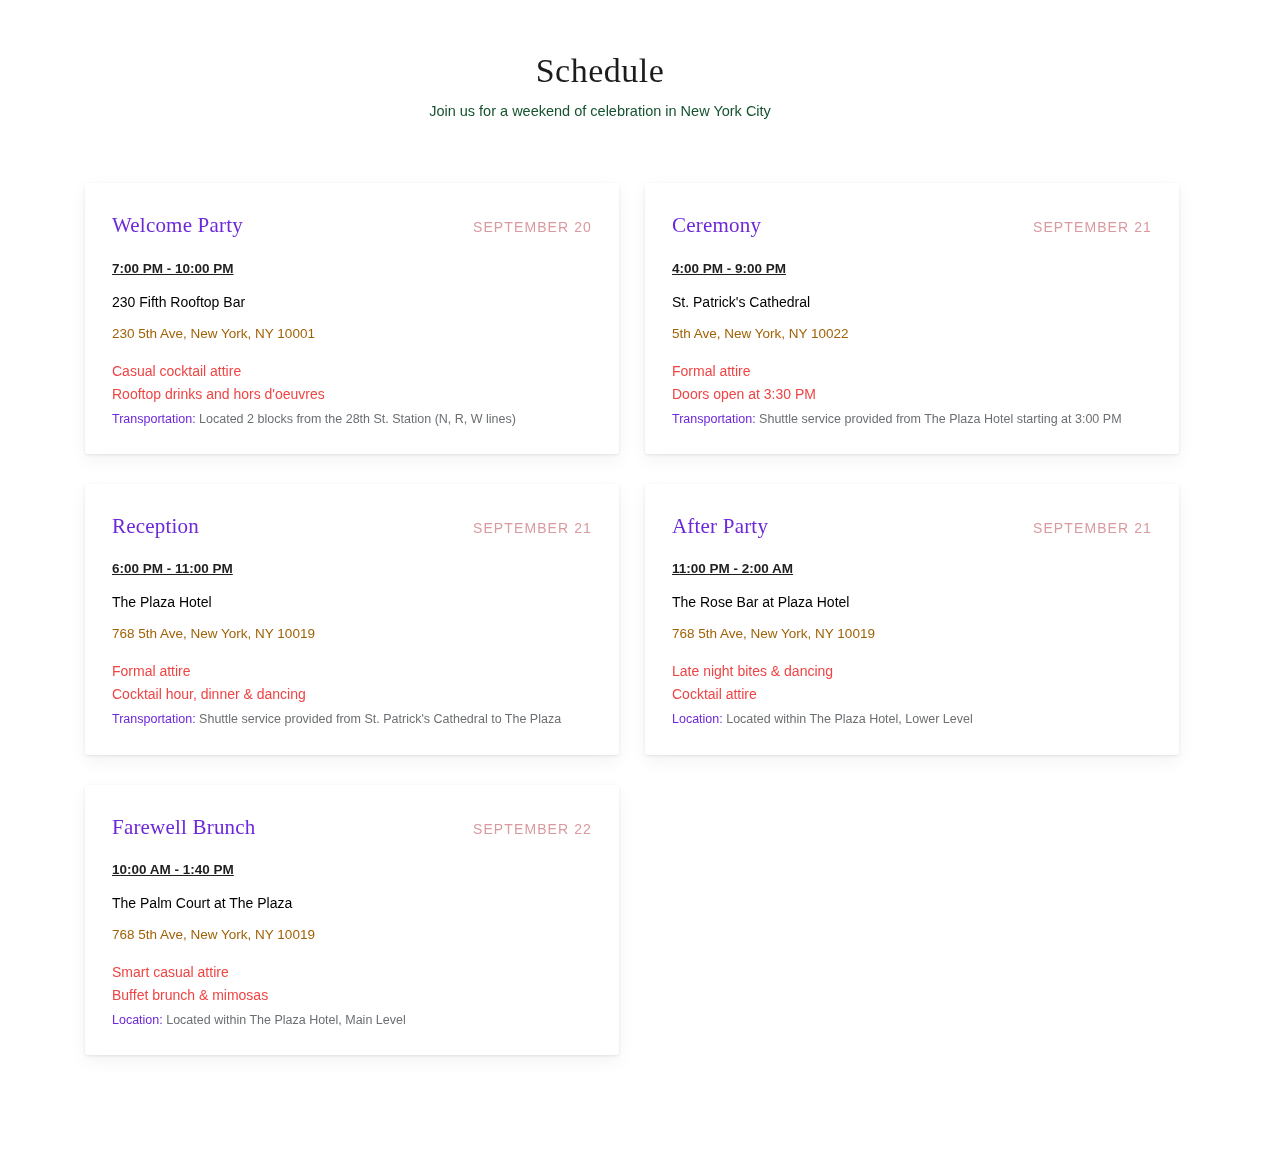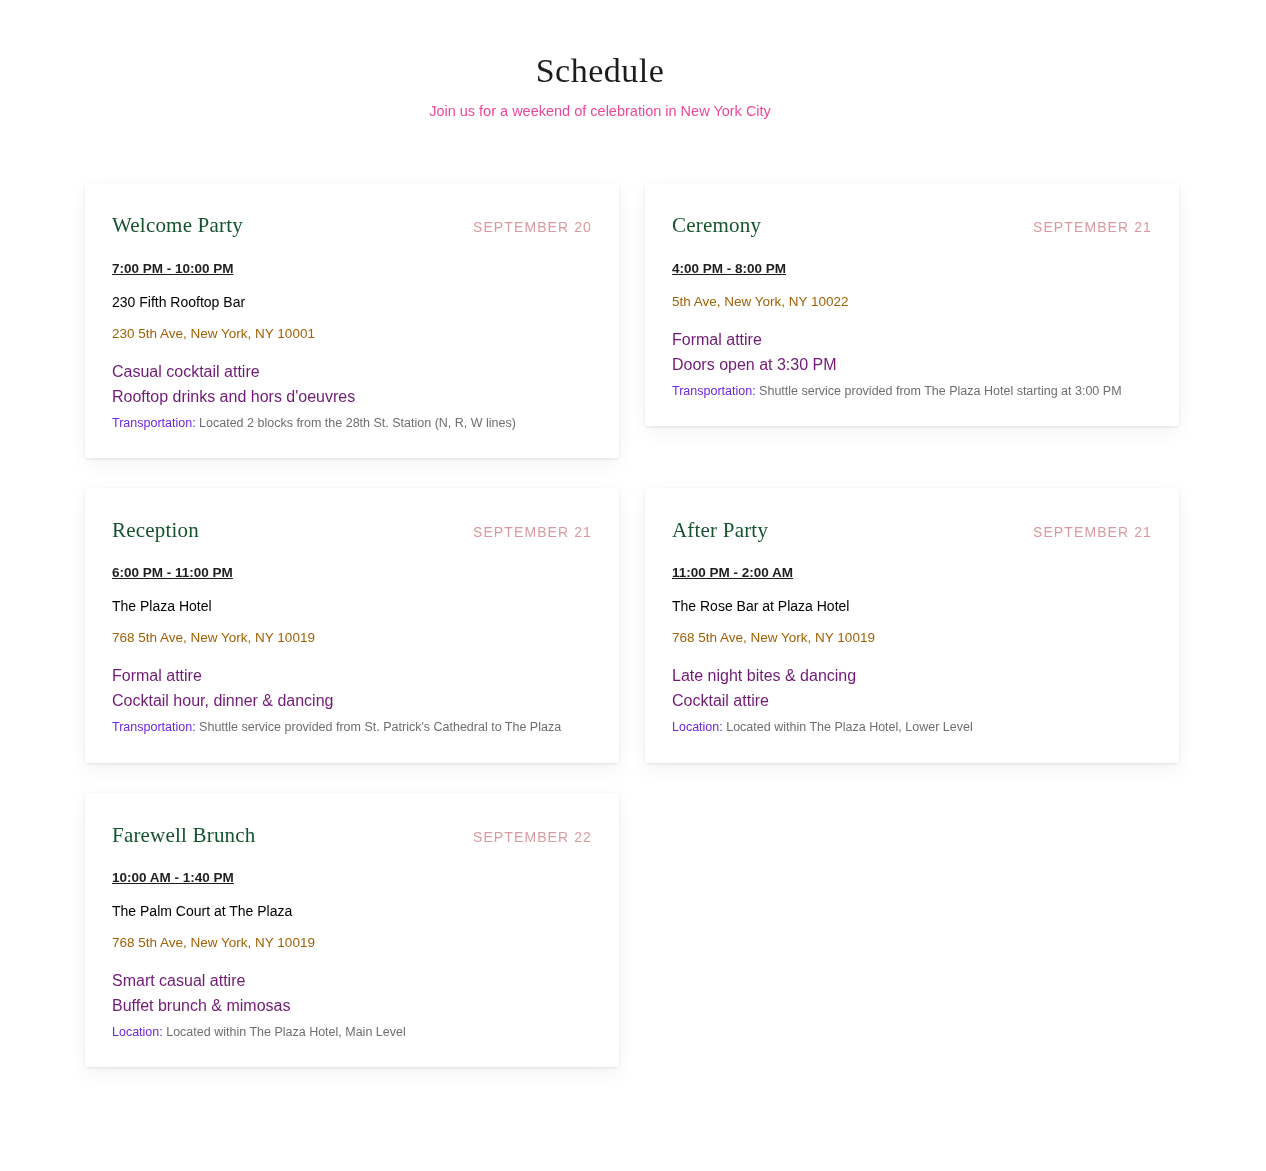--- a/index.html
+++ b/index.html
@@ -26,21 +26,21 @@
     font-family: "Liberation Serif", serif;
     font-size: 34px;
     font-weight: 400;
     letter-spacing: 0.5px;
     color: #1c1c1c;
     margin: 0 0 14px 0;
     line-height: 1.1;
   }
   .page-subtitle {
     font-size: 14.5px;
-    color: #ec4899;
+    color: #14532d;
     margin: 0;
     font-weight: 400;
   }
   .cards-grid {
     display: grid;
     grid-template-columns: 534px 534px;
     column-gap: 26px;
     row-gap: 30px;
     padding: 0 85px;
     align-items: start;
@@ -54,21 +54,21 @@
   .card-top {
     display: flex;
     align-items: baseline;
     justify-content: space-between;
     margin-bottom: 22px;
   }
   .card-title {
     font-family: "Liberation Serif", serif;
     font-size: 21px;
     font-weight: 400;
-    color: #14532d;
+    color: #6d28d9;
     letter-spacing: 0.2px;
     line-height: 1.2;
   }
   .card-date {
     font-size: 14px;
     letter-spacing: 1.1px;
     color: #d99a9f;
     text-transform: uppercase;
     white-space: nowrap;
     padding-left: 14px;
@@ -84,22 +84,22 @@
     font-size: 14px;
     color: #000000;
     margin-bottom: 16px;
   }
   .card-address {
     font-size: 13.5px;
     color: #a16207;
     margin-bottom: 22px;
   }
   .card-detail {
-    font-size: 16px;
-    color: #701a75;
+    font-size: 14px;
+    color: #ef4444;
     margin-bottom: 7px;
   }
   .card-note {
     font-size: 12.5px;
     color: #6b6f72;
     margin-top: 9px;
     line-height: 1.4;
   }
   .card-note .note-label {
     font-weight: normal;
@@ -129,21 +129,22 @@
       <div class="card-detail">Casual cocktail attire</div>
       <div class="card-detail">Rooftop drinks and hors d'oeuvres</div>
       <div class="card-note"><span class="note-label">Transportation:</span> <span>Located 2 blocks from the 28th St. Station (N, R, W lines)</span></div>
     </div>
 
     <div class="card">
       <div class="card-top">
         <div class="card-title">Ceremony</div>
         <div class="card-date">SEPTEMBER 21</div>
       </div>
-      <div class="card-time">4:00 PM - 8:00 PM</div>
+      <div class="card-time">4:00 PM - 9:00 PM</div>
+      <div class="card-venue">St. Patrick's Cathedral</div>
       <div class="card-address">5th Ave, New York, NY 10022</div>
       <div class="card-detail">Formal attire</div>
       <div class="card-detail">Doors open at 3:30 PM</div>
       <div class="card-note"><span class="note-label">Transportation:</span> <span>Shuttle service provided from The Plaza Hotel starting at 3:00 PM</span></div>
     </div>
 
     <div class="card">
       <div class="card-top">
         <div class="card-title">Reception</div>
         <div class="card-date">SEPTEMBER 21</div>

